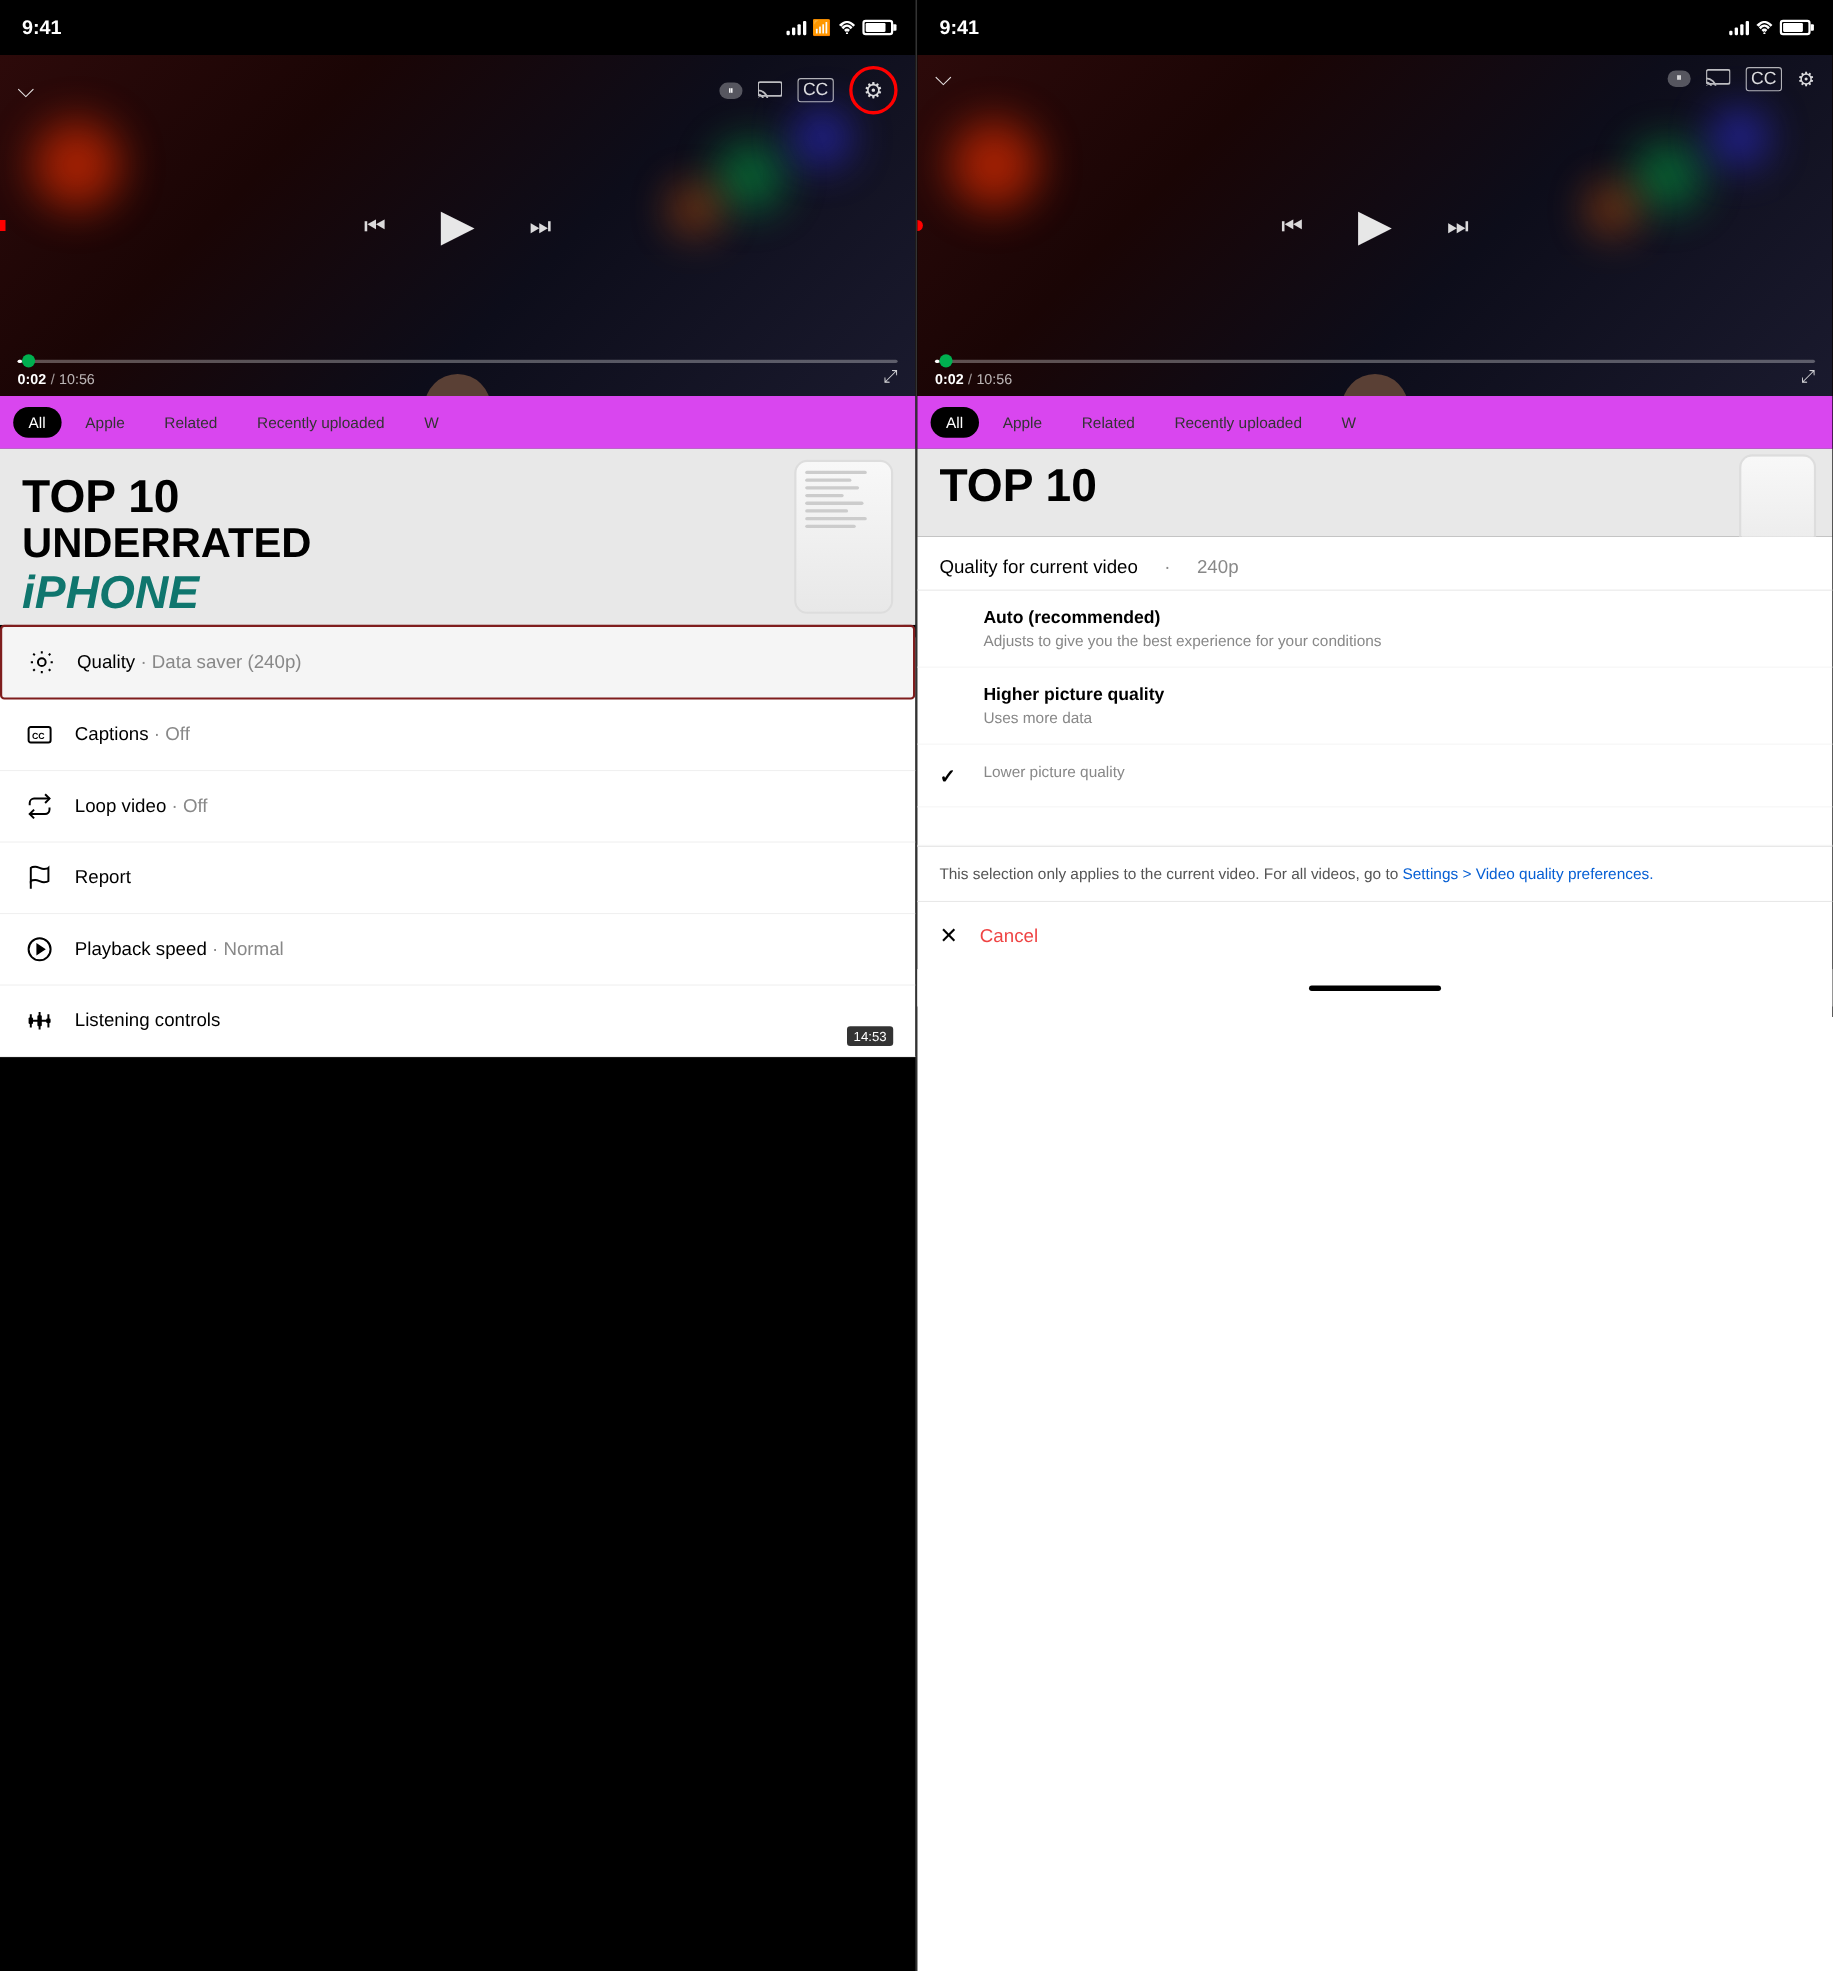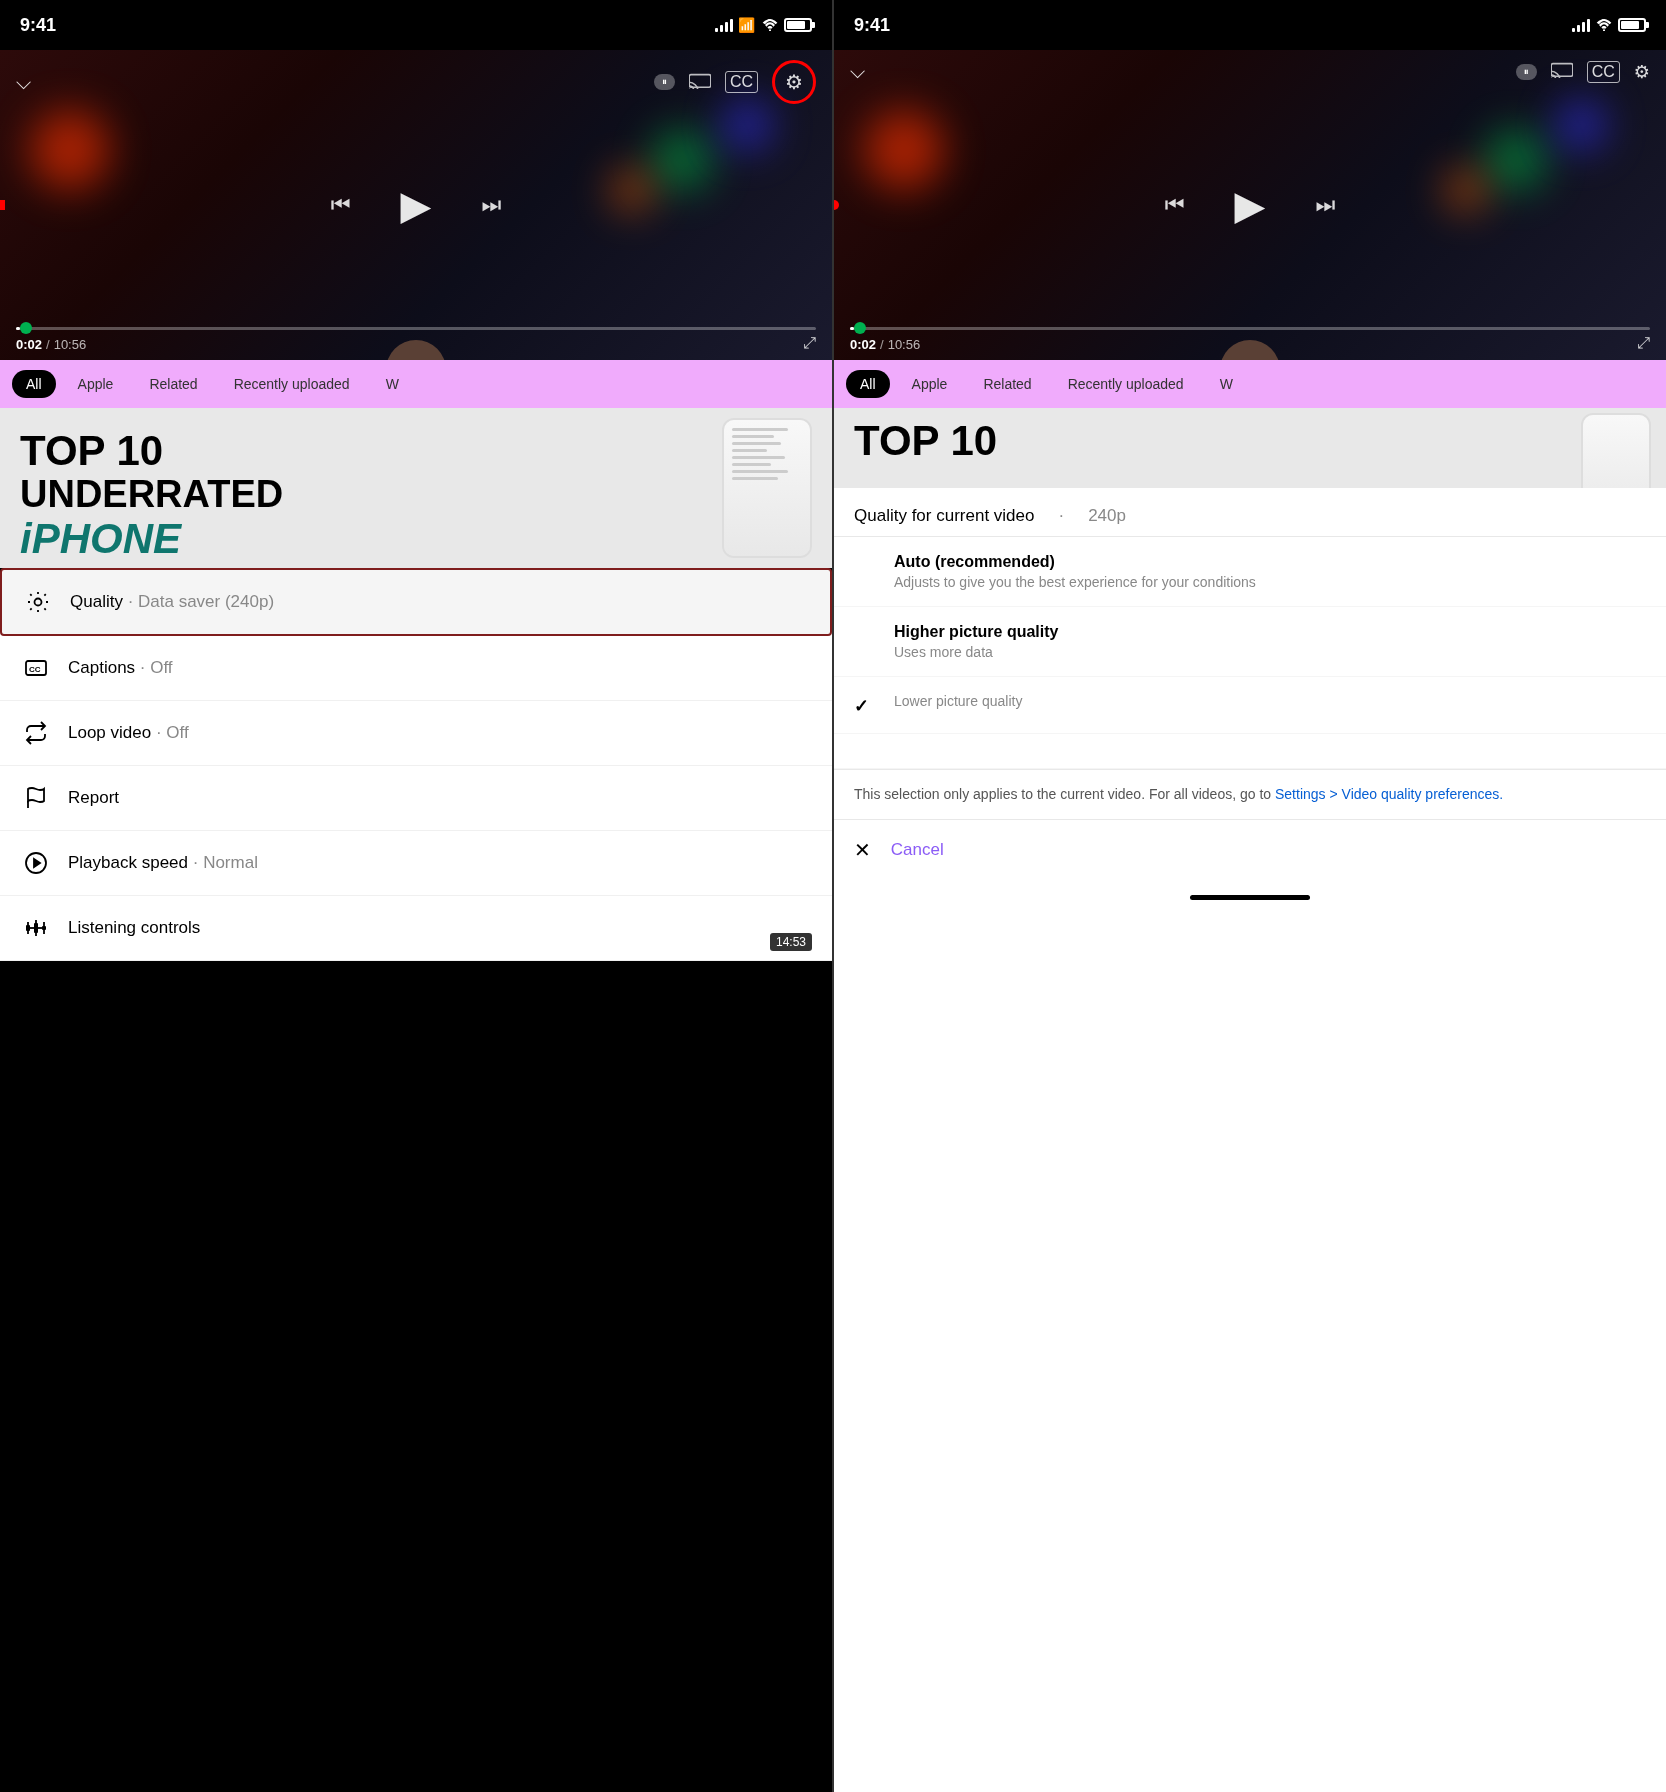--- a/index.html
+++ b/index.html
@@ -235,21 +235,21 @@
     .fullscreen-btn {
       position: absolute;
       bottom: 8px;
       right: 16px;
       color: rgba(255,255,255,0.8);
       font-size: 16px;
     }
 
     
     .category-tabs {
-      background: #f0abfc;
+      background: #d946ef;
       display: flex;
       align-items: center;
       height: 48px;
       padding: 0 12px;
       gap: 8px;
       overflow: hidden;
       position: relative;
     }
     .tab-pill {
       padding: 6px 14px;
@@ -447,21 +447,21 @@
       cursor: pointer;
       gap: 20px;
     }
     .cancel-x {
       font-size: 20px;
       color: #000;
       font-weight: 300;
     }
     .cancel-label {
       font-size: 17px;
-      color: #8b5cf6;
+      color: #ef4444;
       font-weight: 400;
     }
 
     .home-indicator {
       height: 34px;
       background: #fff;
       display: flex;
       align-items: center;
       justify-content: center;
     }

